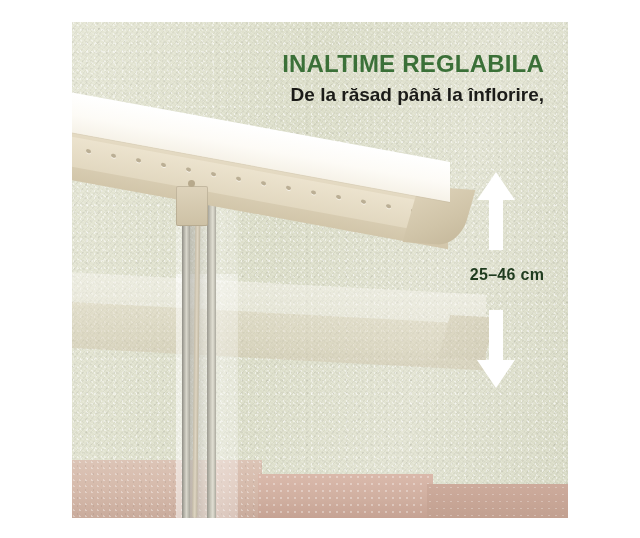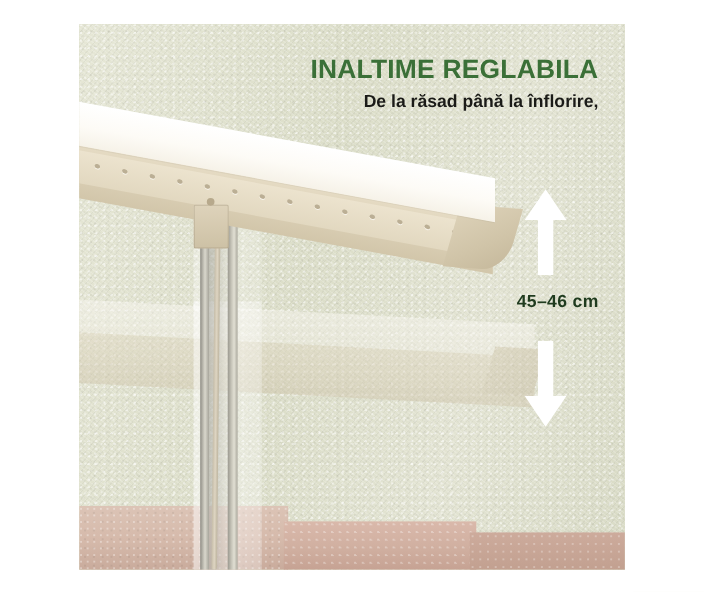--- a/index.html
+++ b/index.html
@@ -189,21 +189,21 @@
     text-align: right;
     font-size: 24px;
     font-weight: 700;
     letter-spacing: .2px;
     color: #3b7038;
     white-space: nowrap;
   }
   #subtitle {
     position:absolute; left:0; right:24px; top:60px;
     text-align: right;
-    font-size: 16px;
+    font-size: 19px;
     font-weight: 700;
     line-height: 1.42;
     color: #1b1b18;
   }
   #subtitle .l { display:block; }
 
   
   #measure { position:absolute; left:388px; top:148px; width:92px; height:220px; }
   #arrow-up, #arrow-down {
     position:absolute; left:16px; width:40px; height:82px;
@@ -279,21 +279,21 @@
     <div id="subtitle">
       <span class="l">De la răsad până la înflorire,</span>
     </div>
 
     <div id="measure">
       <div id="arrow-up">
         <svg class="arrow-svg" viewBox="0 0 40 82" xmlns="http://www.w3.org/2000/svg">
           <polygon points="20,2 39,30 27,30 27,80 13,80 13,30 1,30" fill="#ffffff"></polygon>
         </svg>
       </div>
-      <div id="measure-label">45–46 cm</div>
+      <div id="measure-label">25–46 cm</div>
       <div id="arrow-down">
         <svg class="arrow-svg" viewBox="0 0 40 82" xmlns="http://www.w3.org/2000/svg">
           <polygon points="20,80 39,52 27,52 27,2 13,2 13,52 1,52" fill="#ffffff"></polygon>
         </svg>
       </div>
     </div>
 
   </div>
 </div>
 

